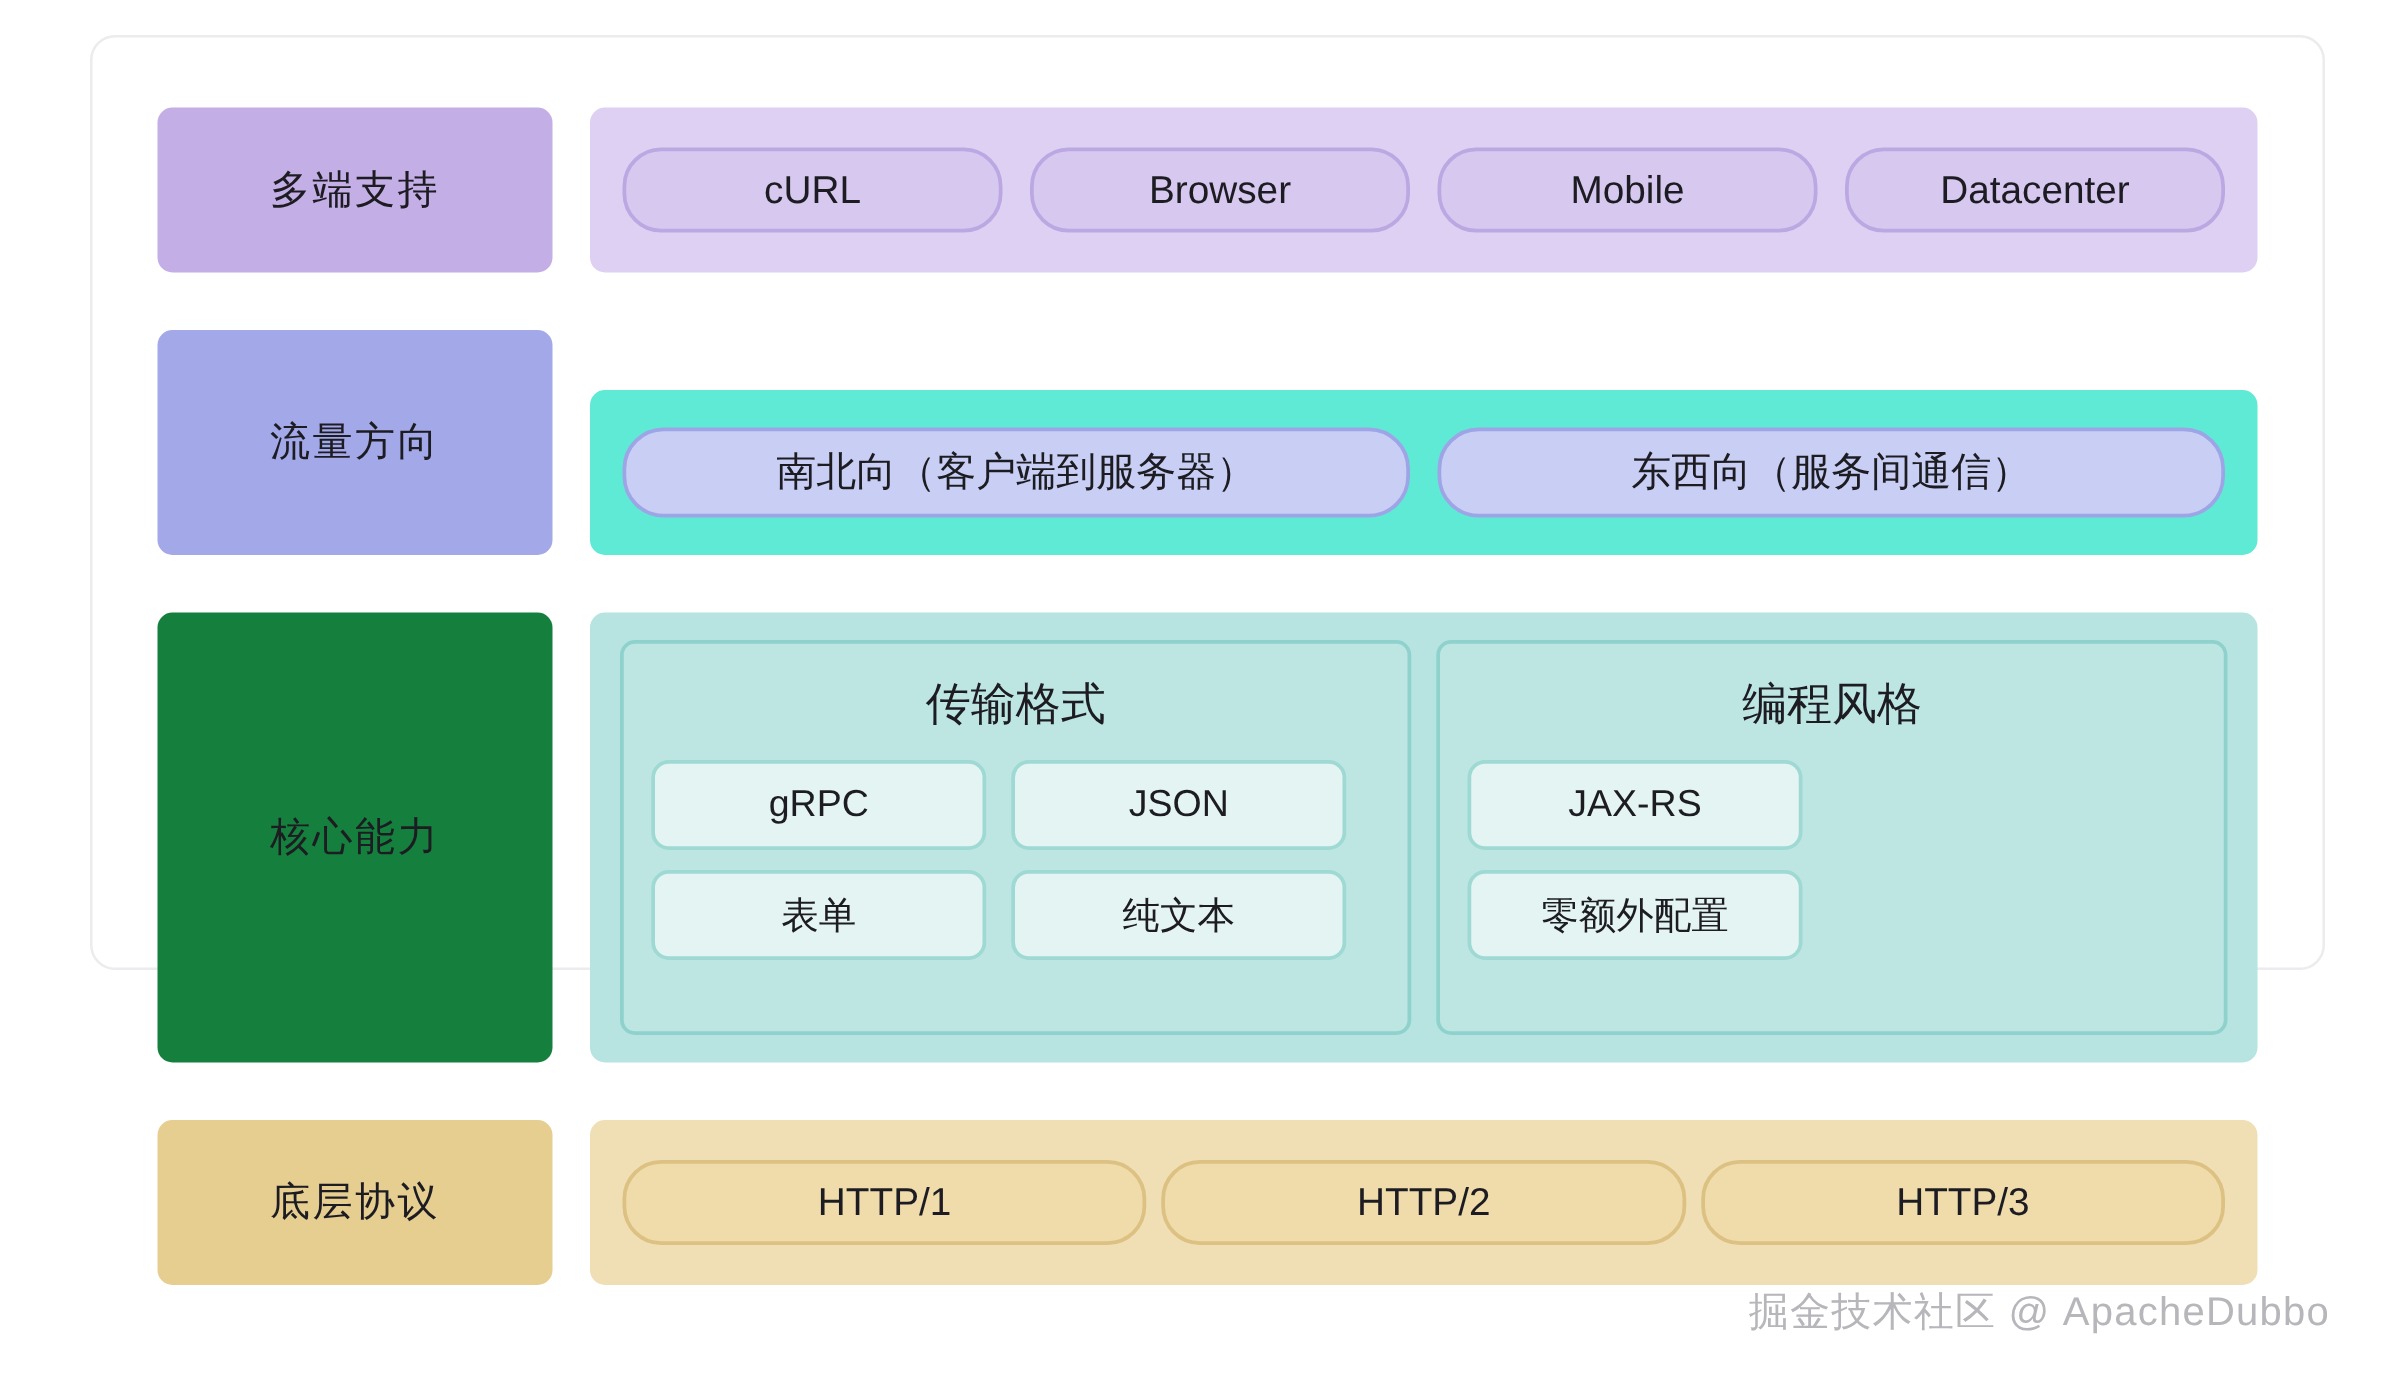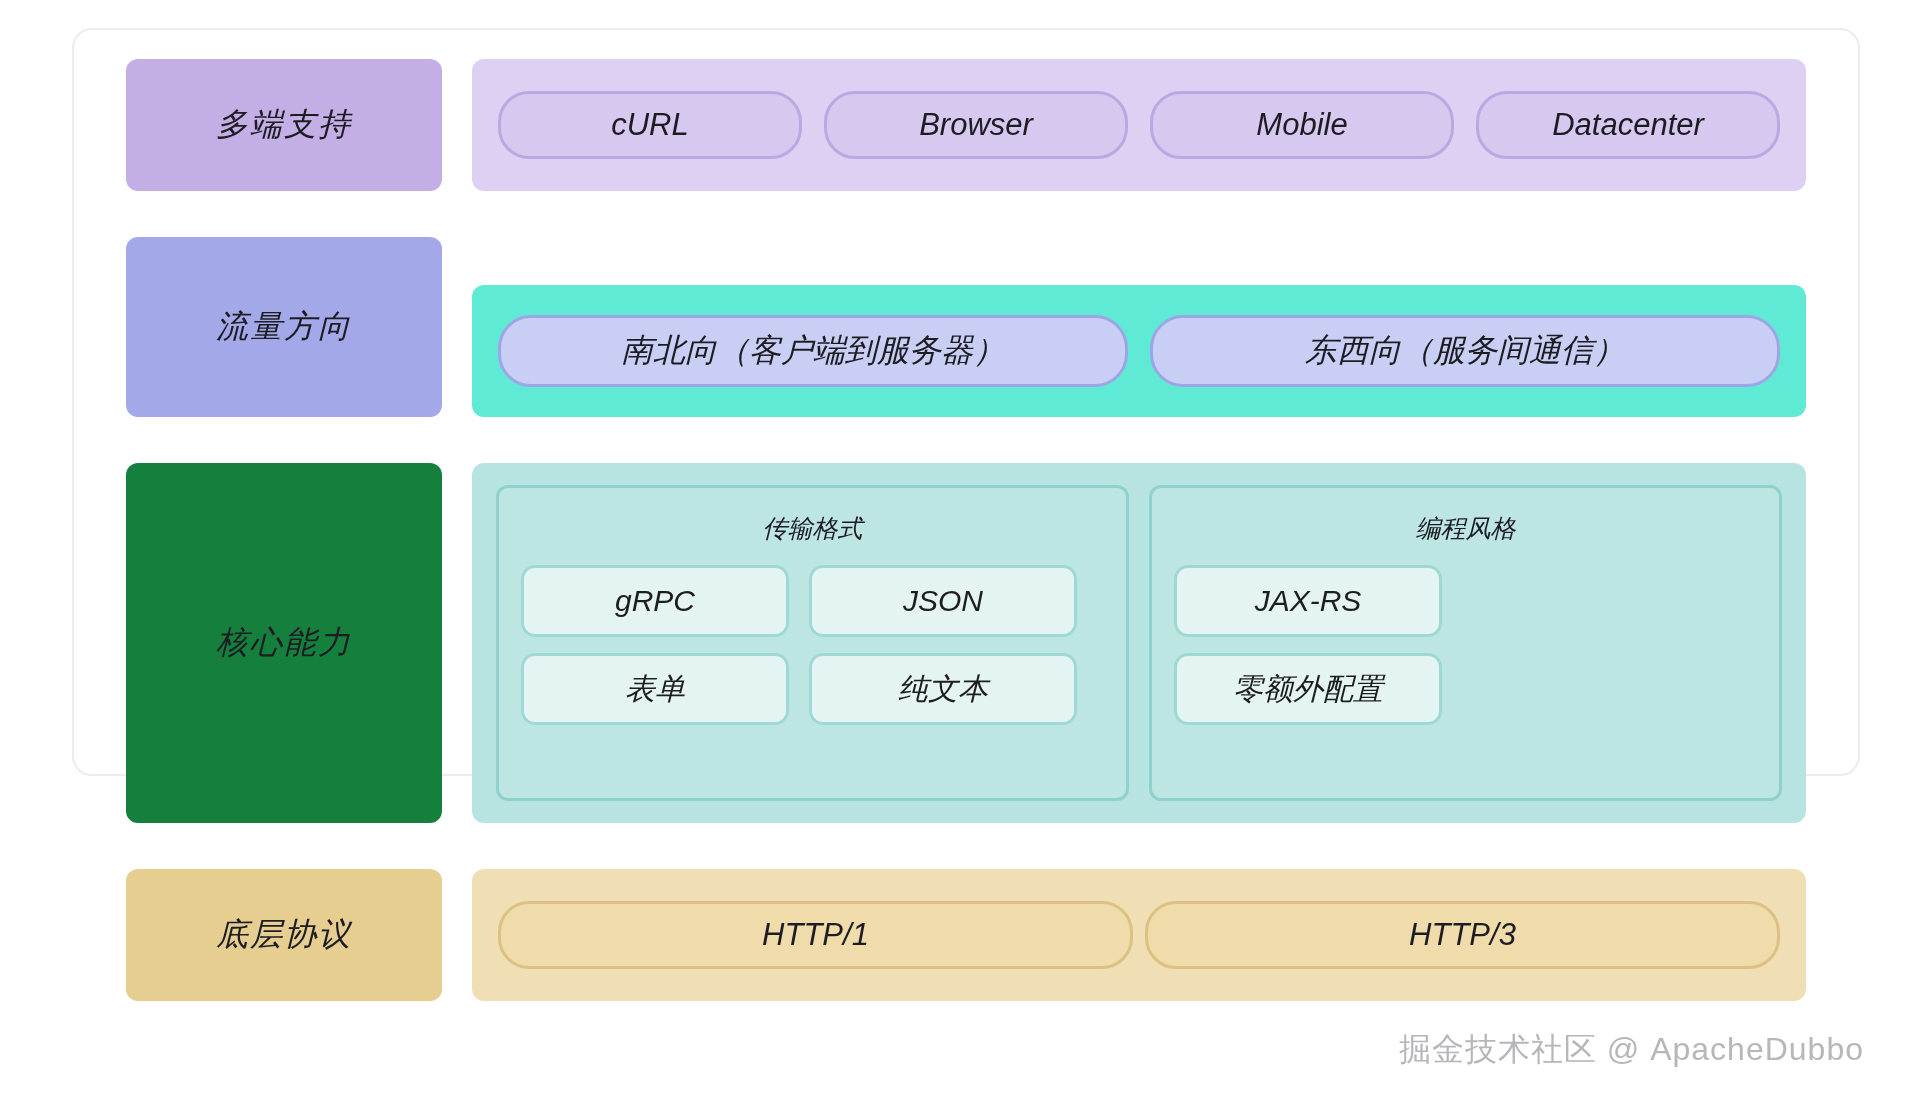--- a/index.html
+++ b/index.html
@@ -26,26 +26,25 @@
   .card {
     position: absolute;
     left: 72px;
     top: 28px;
     width: 1788px;
     height: 748px;
     box-sizing: border-box;
     background: #ffffff;
     border: 2px solid #ececef;
     border-radius: 20px;
-    padding: 29px 52px 38px 52px;
+    padding: 56px 52px 38px 52px;
     display: flex;
     flex-direction: column;
     justify-content: flex-start;
     gap: 46px;
-    font-style: italic;
   }
 
   
   .layer {
     display: flex;
     align-items: stretch;
     gap: 30px;
   }
 
   .layer-label {
@@ -127,21 +126,21 @@
     background: #bde6e3;
     border: 3px solid #8fd2cd;
     border-radius: 12px;
     padding: 18px 22px 22px 22px;
     display: flex;
     flex-direction: column;
     gap: 16px;
   }
   .core-group-title {
     text-align: center;
-    font-size: 25px;
+    font-size: 36px;
     color: #1c1c22;
     padding: 6px 0 4px 0;
   }
   .chip-row {
     display: flex;
     gap: 20px;
   }
   .chip {
     box-sizing: border-box;
     flex: 0 0 auto;
@@ -241,20 +240,21 @@
           </div>
         </div>
 
       </div>
     </div>
 
     <div class="layer layer-proto">
       <div class="layer-label">底层协议</div>
       <div class="layer-body">
         <div class="pill-proto">HTTP/1</div>
+        <div class="pill-proto">HTTP/2</div>
         <div class="pill-proto">HTTP/3</div>
       </div>
     </div>
 
   </div>
 
   <div class="watermark">掘金技术社区 @ ApacheDubbo</div>
 
 </div>
 

